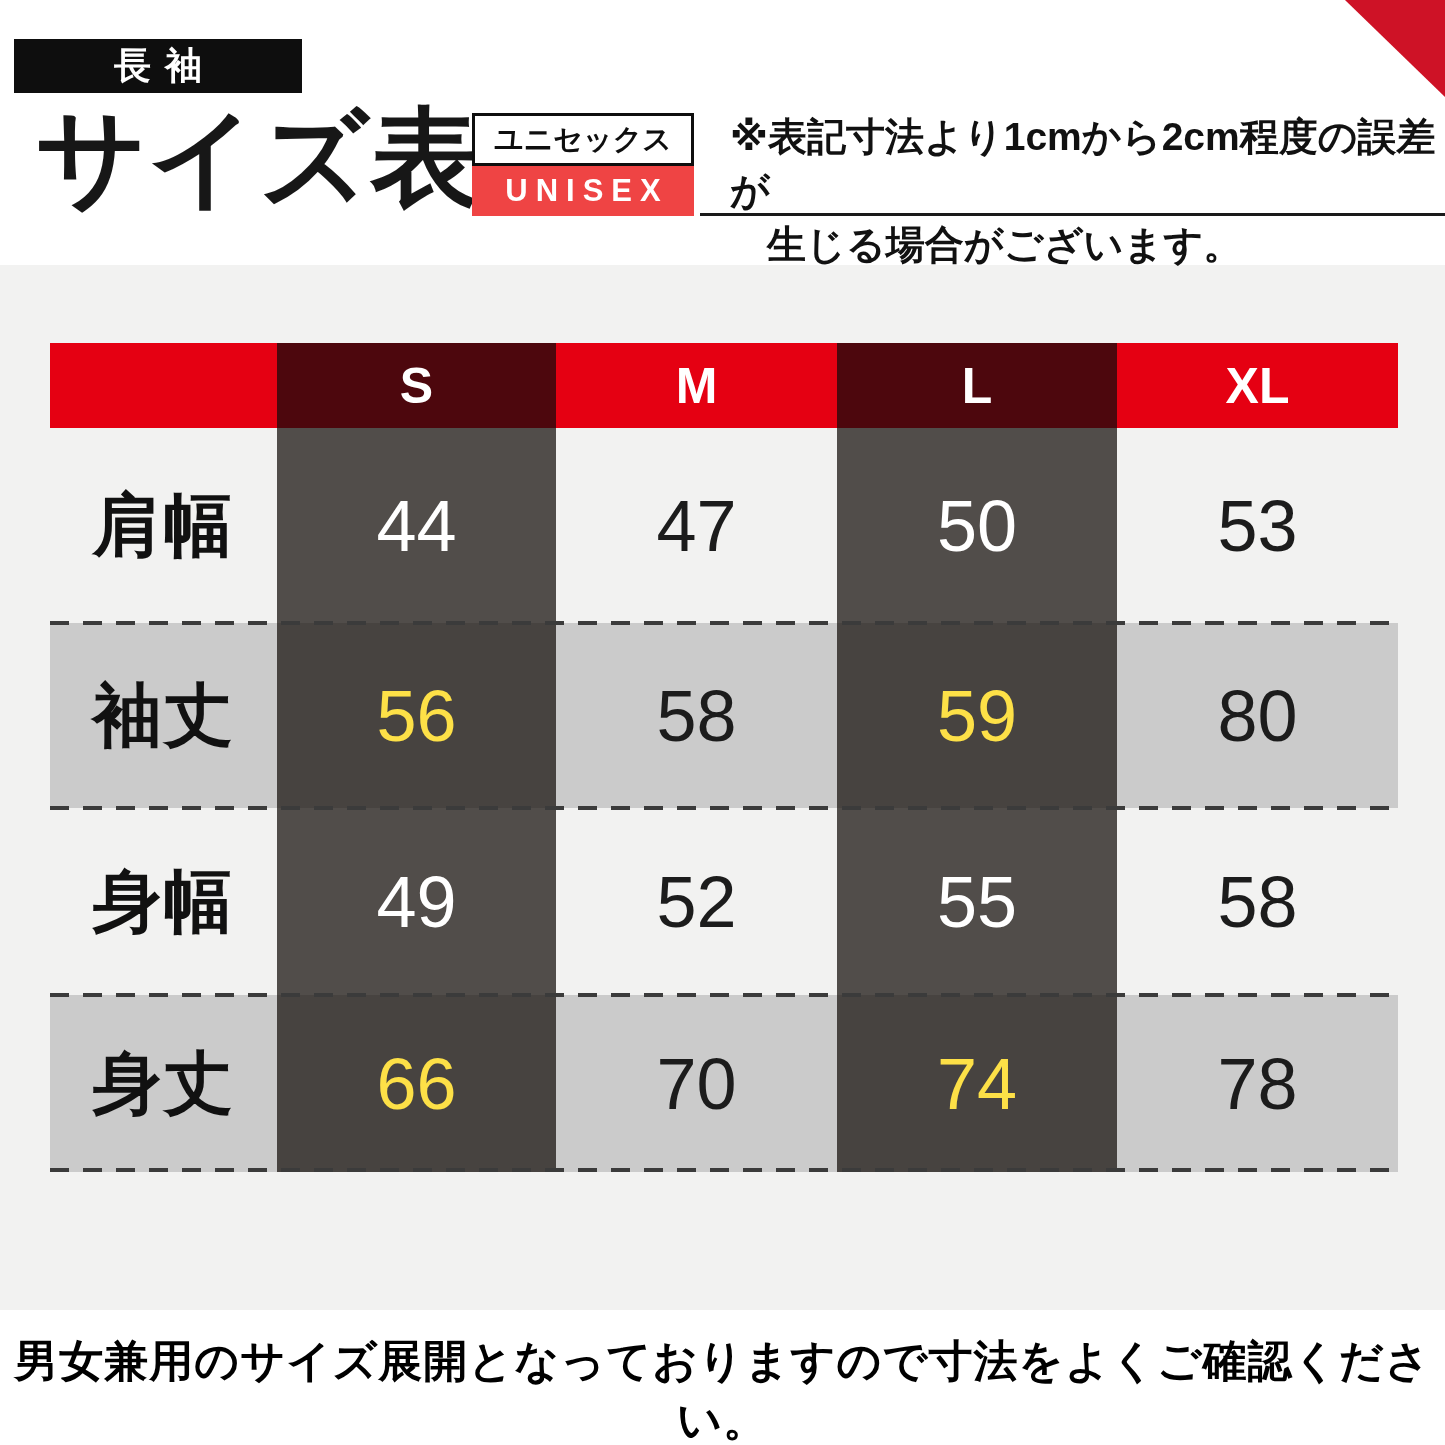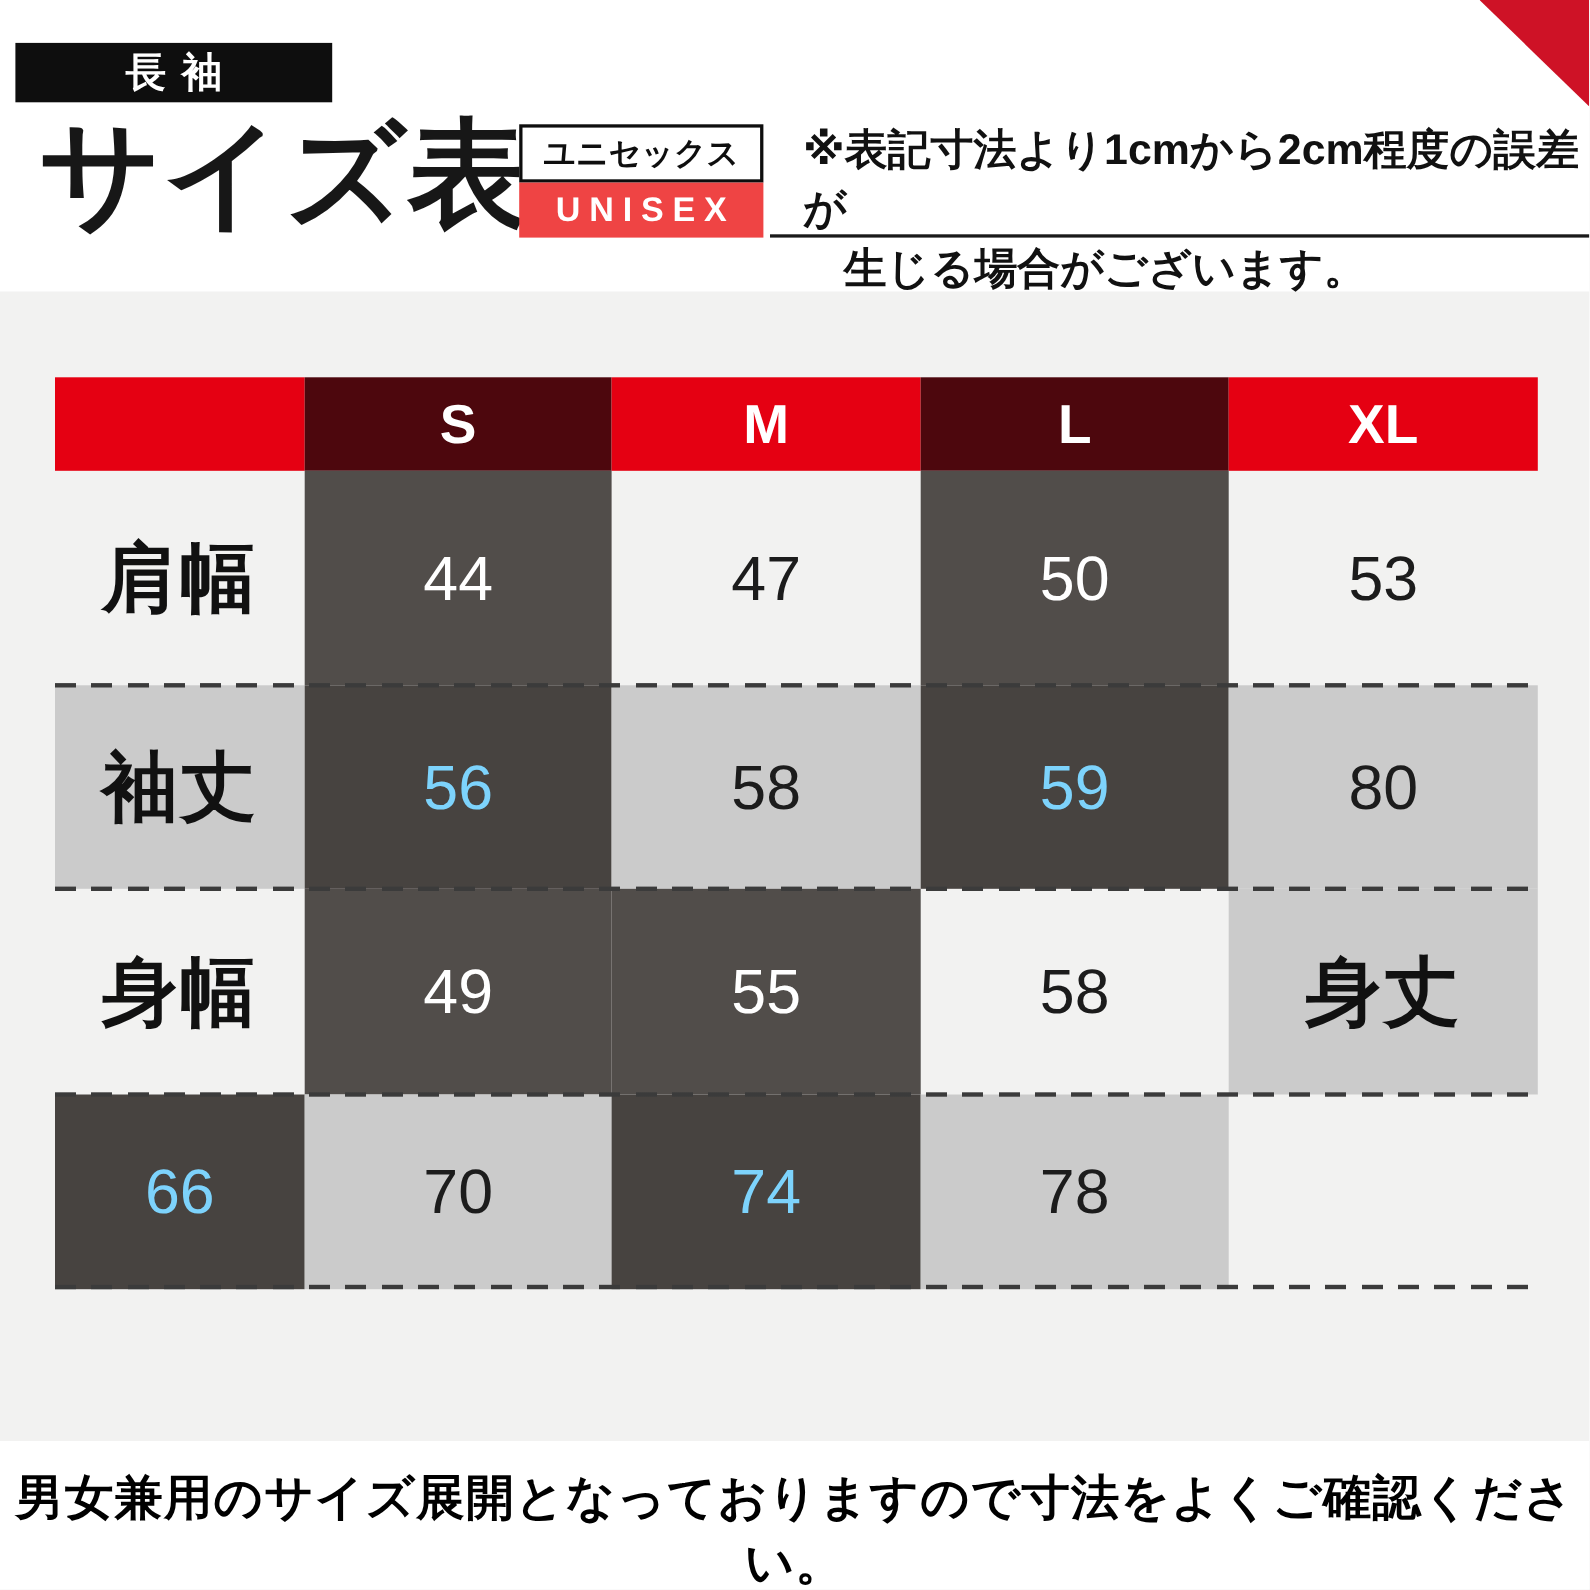--- a/index.html
+++ b/index.html
@@ -37,24 +37,24 @@
   .note-underline { position:absolute; left:700px; top:213px; width:745px; height:3px; background:#1a1a1a; }
 
   
   .size-table { position:absolute; left:50px; top:343px; width:1348px; height:829px;
     display:grid; grid-template-columns:227px 279px 281px 280px 281px;
     grid-template-rows:85px 195px 185px 187px 177px; }
   .cell { display:flex; align-items:center; justify-content:center; }
   .c-head { background:#e50012; color:#ffffff; font-size:50px; font-weight:700; }
   .c-head.dark { background:#4d070d; }
   .c-label { color:#111111; font-size:69px; font-weight:700; letter-spacing:2px; }
-  .c-val { color:#1c1c1c; font-size:57px; font-weight:500; }
+  .c-val { color:#1c1c1c; font-size:72px; font-weight:500; }
   .row-gray { background:#cbcbcb; }
   .col-dark { background:#514d4a; color:#ffffff; }
-  .row-gray.col-dark { background:#474340; color:#7dd3fc; }
+  .row-gray.col-dark { background:#474340; color:#fde047; }
 
   
   .dash-line { position:absolute; left:0; width:1348px; height:4px;
     background:repeating-linear-gradient(90deg,#3b3b3b 0 19px,rgba(0,0,0,0) 19px 33px); }
   .dash-1 { top:278px; } .dash-2 { top:463px; } .dash-3 { top:650px; } .dash-4 { top:825px; }
 
   
   .footer-text { position:absolute; left:0; top:1332px; width:1445px; text-align:center;
     color:#000000; font-size:44px; font-weight:700; letter-spacing:1px; }
 </style>
@@ -99,20 +99,21 @@
     <div class="cell c-val">53</div>
 
     <div class="cell c-label row-gray">袖丈</div>
     <div class="cell c-val row-gray col-dark">56</div>
     <div class="cell c-val row-gray">58</div>
     <div class="cell c-val row-gray col-dark">59</div>
     <div class="cell c-val row-gray">80</div>
 
     <div class="cell c-label">身幅</div>
     <div class="cell c-val col-dark">49</div>
+    <div class="cell c-val">52</div>
     <div class="cell c-val col-dark">55</div>
     <div class="cell c-val">58</div>
 
     <div class="cell c-label row-gray">身丈</div>
     <div class="cell c-val row-gray col-dark">66</div>
     <div class="cell c-val row-gray">70</div>
     <div class="cell c-val row-gray col-dark">74</div>
     <div class="cell c-val row-gray">78</div>
 
     <div class="dash-line dash-1"></div>

